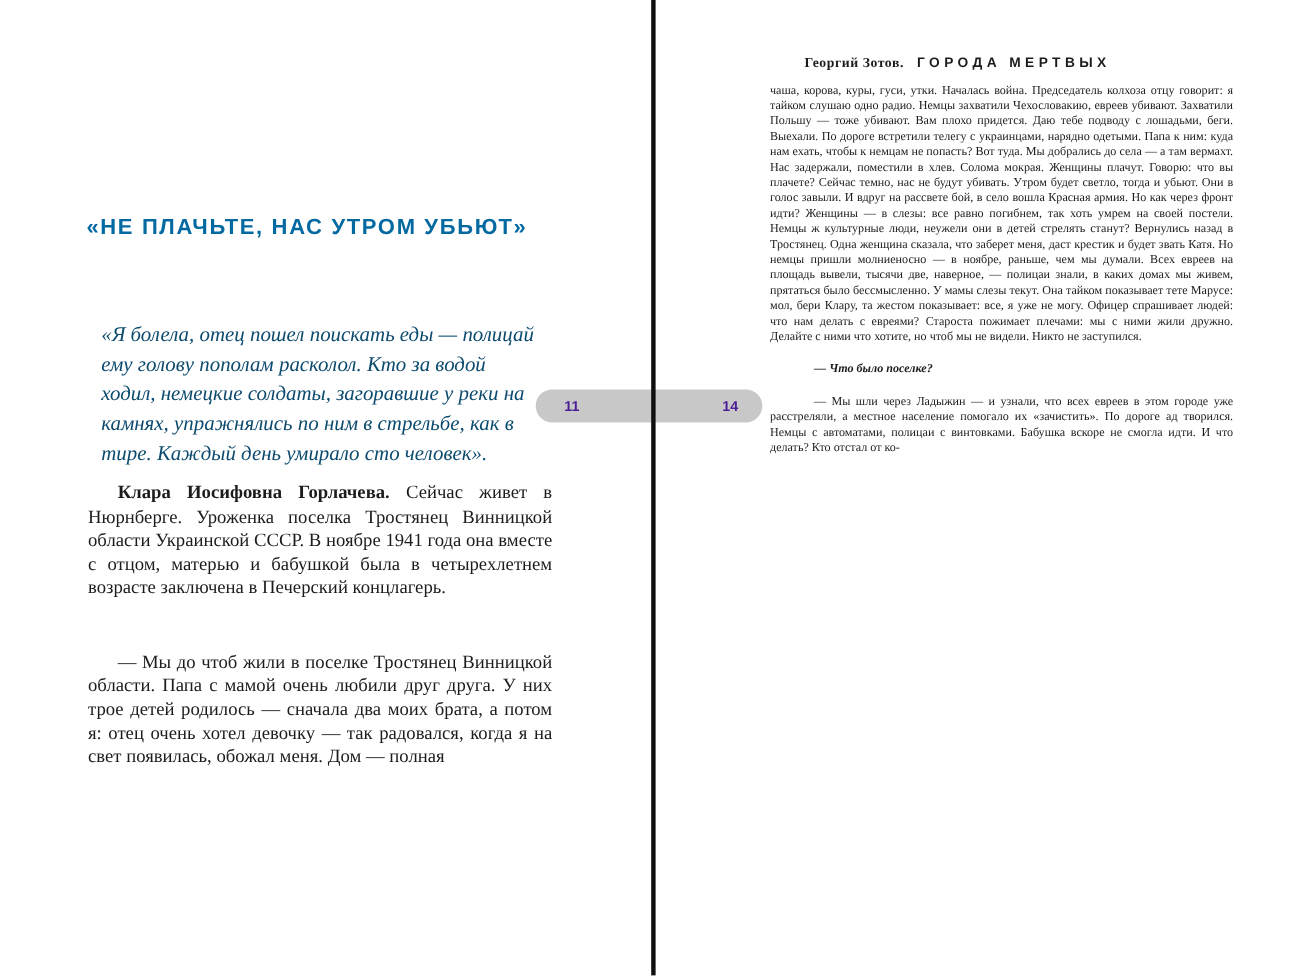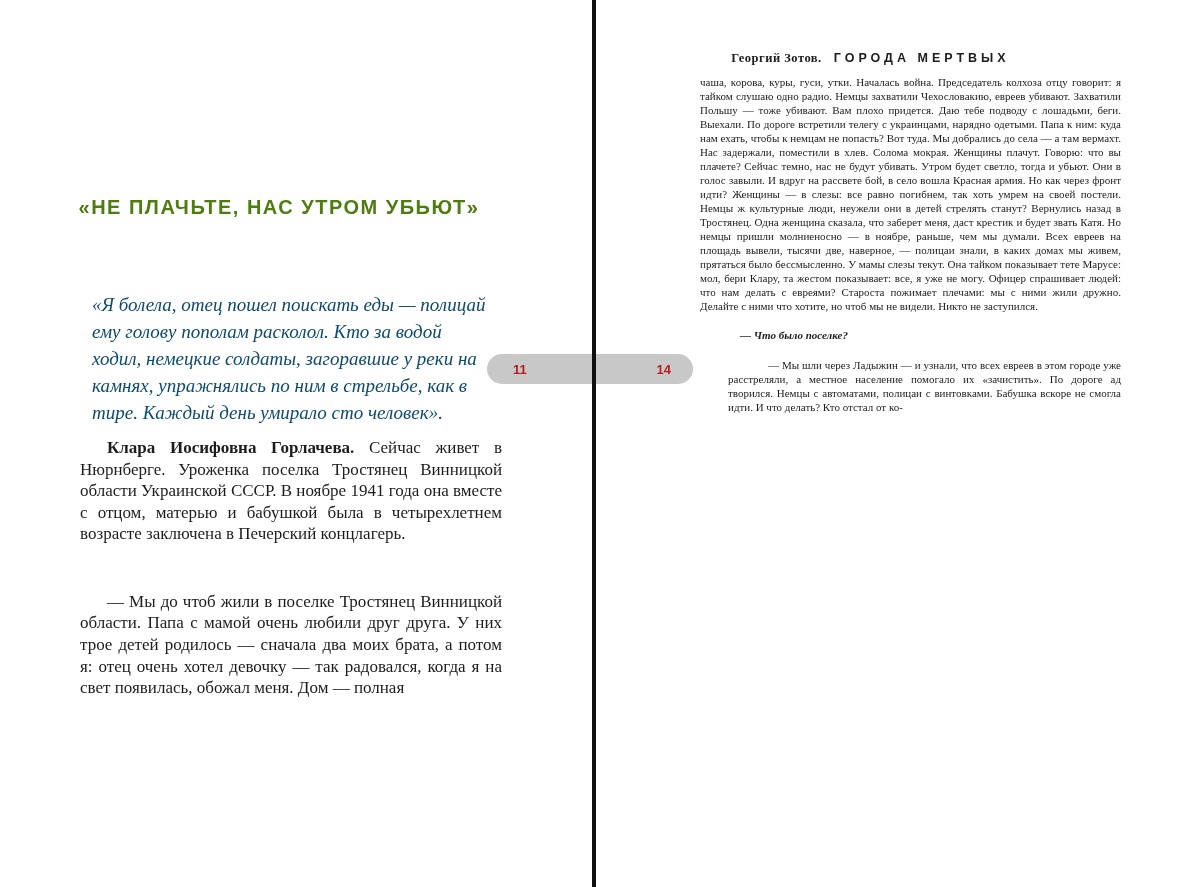--- a/index.html
+++ b/index.html
@@ -29,21 +29,21 @@
     display: flex;
     align-items: center;
     justify-content: space-between;
     padding: 0 22px 0 26px;
     box-sizing: border-box;
   }
   .pnum {
     font-family: "Liberation Sans", sans-serif;
     font-weight: bold;
     font-size: 13px;
-    color: #b91c1c;
+    color: #4c1d95;
     z-index: 2;
     text-align: center;
   }
   .running-header {
     position: absolute;
     left: 660px; top: 48px;
     width: 421px;
     text-align: center;
     white-space: nowrap;
   }
@@ -62,21 +62,21 @@
   }
   .chapter-title {
     position: absolute;
     left: 58px; top: 196px;
     width: 442px;
     text-align: center;
     font-family: "Liberation Sans", sans-serif;
     font-weight: 800;
     font-size: 20px;
     letter-spacing: 1.5px;
-    color: #4d7c0f;
+    color: #0369a1;
   }
   .epigraph {
     position: absolute;
     left: 92px; top: 292px;
     width: 402px;
     font-style: italic;
     font-size: 19px;
     line-height: 1.42;
     color: #0c4a6e;
   }
@@ -101,21 +101,21 @@
   .gap-sm { margin-top: 26px; }
   .gap-lg { margin-top: 46px; }
   .question {
     font-weight: bold;
     font-style: italic;
     text-indent: 40px;
     margin-top: 16px;
     margin-bottom: 16px;
     text-align: left;
   }
-  .answer { text-indent: 40px; margin-left: 28px; }
+  .answer { text-indent: 40px; }
   .intro-name { font-weight: bold; }
 </style>
 </head>
 <body>
 
 <div class="spread">
 
   <div>
     <div class="chapter-title">«НЕ ПЛАЧЬТЕ, НАС УТРОМ УБЬЮТ»</div>
 

